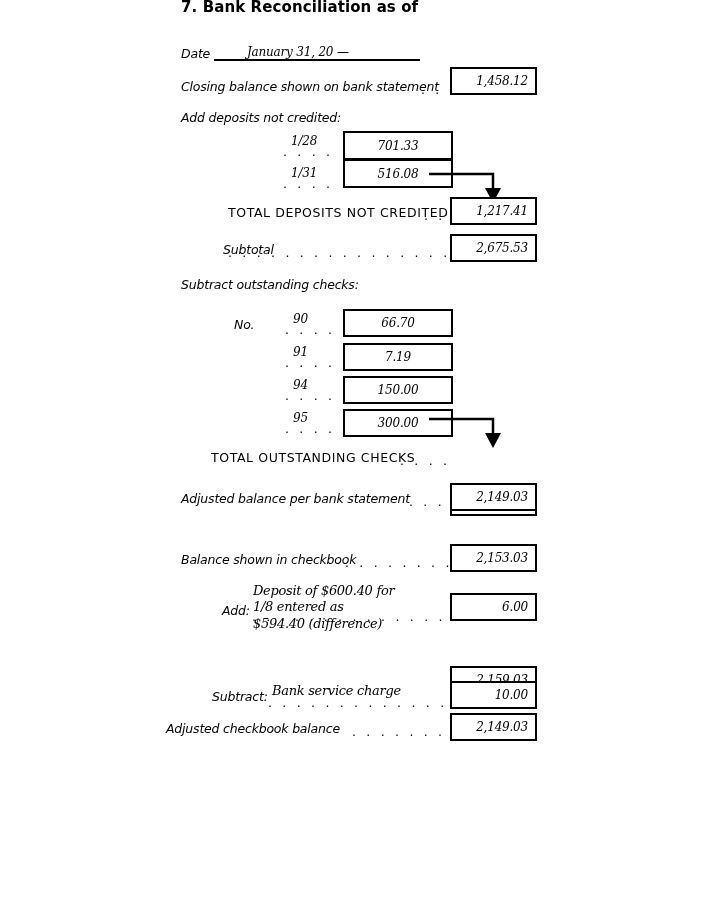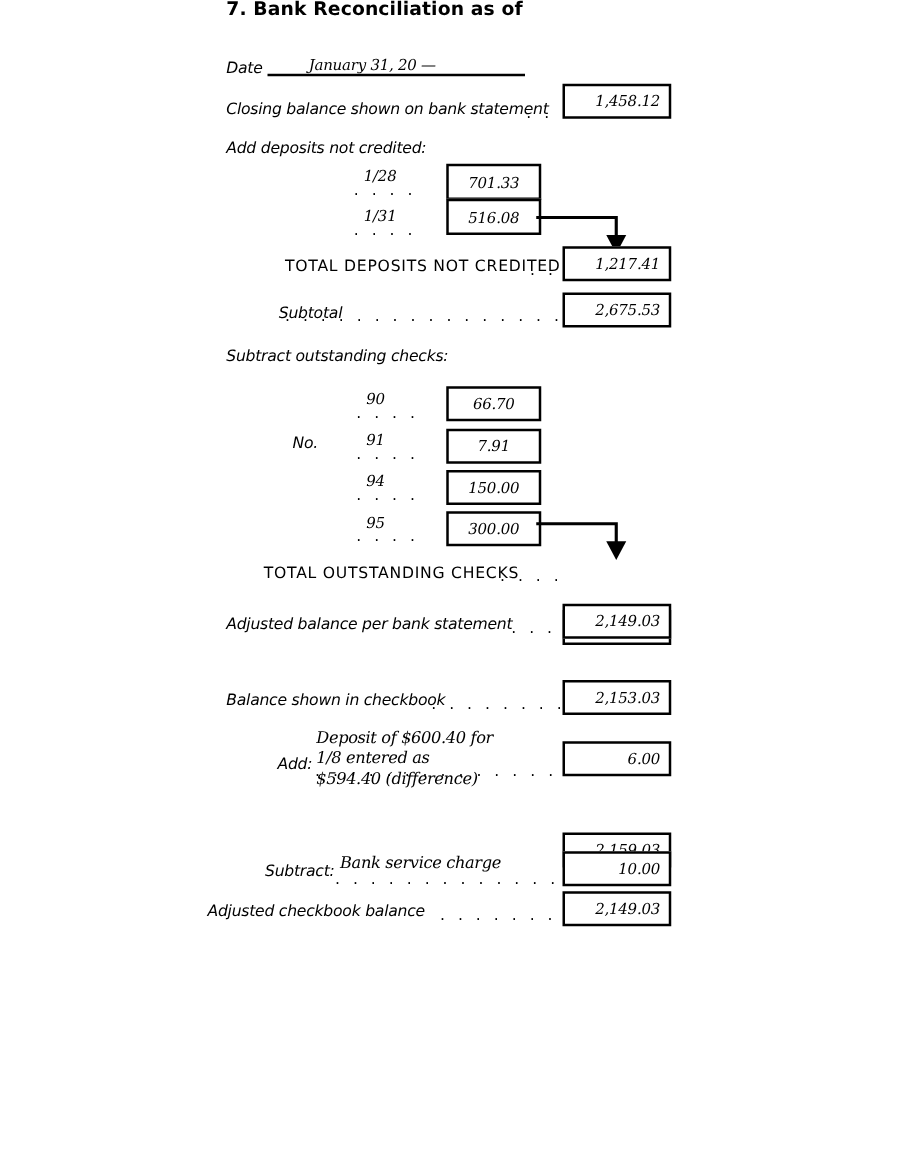--- a/index.html
+++ b/index.html
@@ -78,21 +78,21 @@
   }
   .box.center .val {
     right: auto;
     left: 50%;
     transform: translate(-50%, -50%);
   }
 
   
   .box-right { left: 450px; width: 87px; height: 28px; }
   
-  .box-mid   { left: 343px; width: 76px; height: 28px; margin-left: 14px; }
+  .box-mid   { left: 343px; width: 110px; height: 28px; }
 
   
   #date-rule {
     left: 214px;
     top: 59px;
     width: 206px;
     height: 0;
     border-top: 2px solid #000;
   }
 
@@ -151,31 +151,31 @@
 </div>
 
 <div class="abs label" style="left:181px; top:242px;margin-left:42px;">Subtotal</div>
 <div class="abs leader" style="left:228px; top:247px; width:220px;">. . . . . . . . . . . . . . . . . . . . . . . . . .</div>
 <div class="box box-right" style="top:234px;text-align:right;">
   <span class="val">2,675.53</span>
 </div>
 
 <div class="abs label" style="left:181px; top:277px;">Subtract outstanding checks:</div>
 
-<div class="abs label" style="left:234px; top:317px;margin-top:29px;">No.</div>
+<div class="abs label" style="left:234px; top:317px;">No.</div>
 <div class="abs hand" style="left:293px; top:312px;">90</div>
 <div class="abs leader" style="left:285px; top:324px; width:56px;">. . . . .</div>
 <div class="box box-mid center" style="top:309px;padding-left:36px;">
   <span class="val">66.70</span>
 </div>
 
 <div class="abs hand" style="left:293px; top:345px;">91</div>
 <div class="abs leader" style="left:285px; top:357px; width:56px;">. . . . .</div>
 <div class="box box-mid center" style="top:343px;">
-  <span class="val">7.91</span>
+  <span class="val">7.19</span>
 </div>
 
 <div class="abs hand" style="left:293px; top:378px;">94</div>
 <div class="abs leader" style="left:285px; top:390px; width:56px;">. . . . .</div>
 <div class="box box-mid center" style="top:376px;">
   <span class="val">150.00</span>
 </div>
 
 <div class="abs hand" style="left:293px; top:411px;">95</div>
 <div class="abs leader" style="left:285px; top:423px; width:56px;">. . . . .</div>

